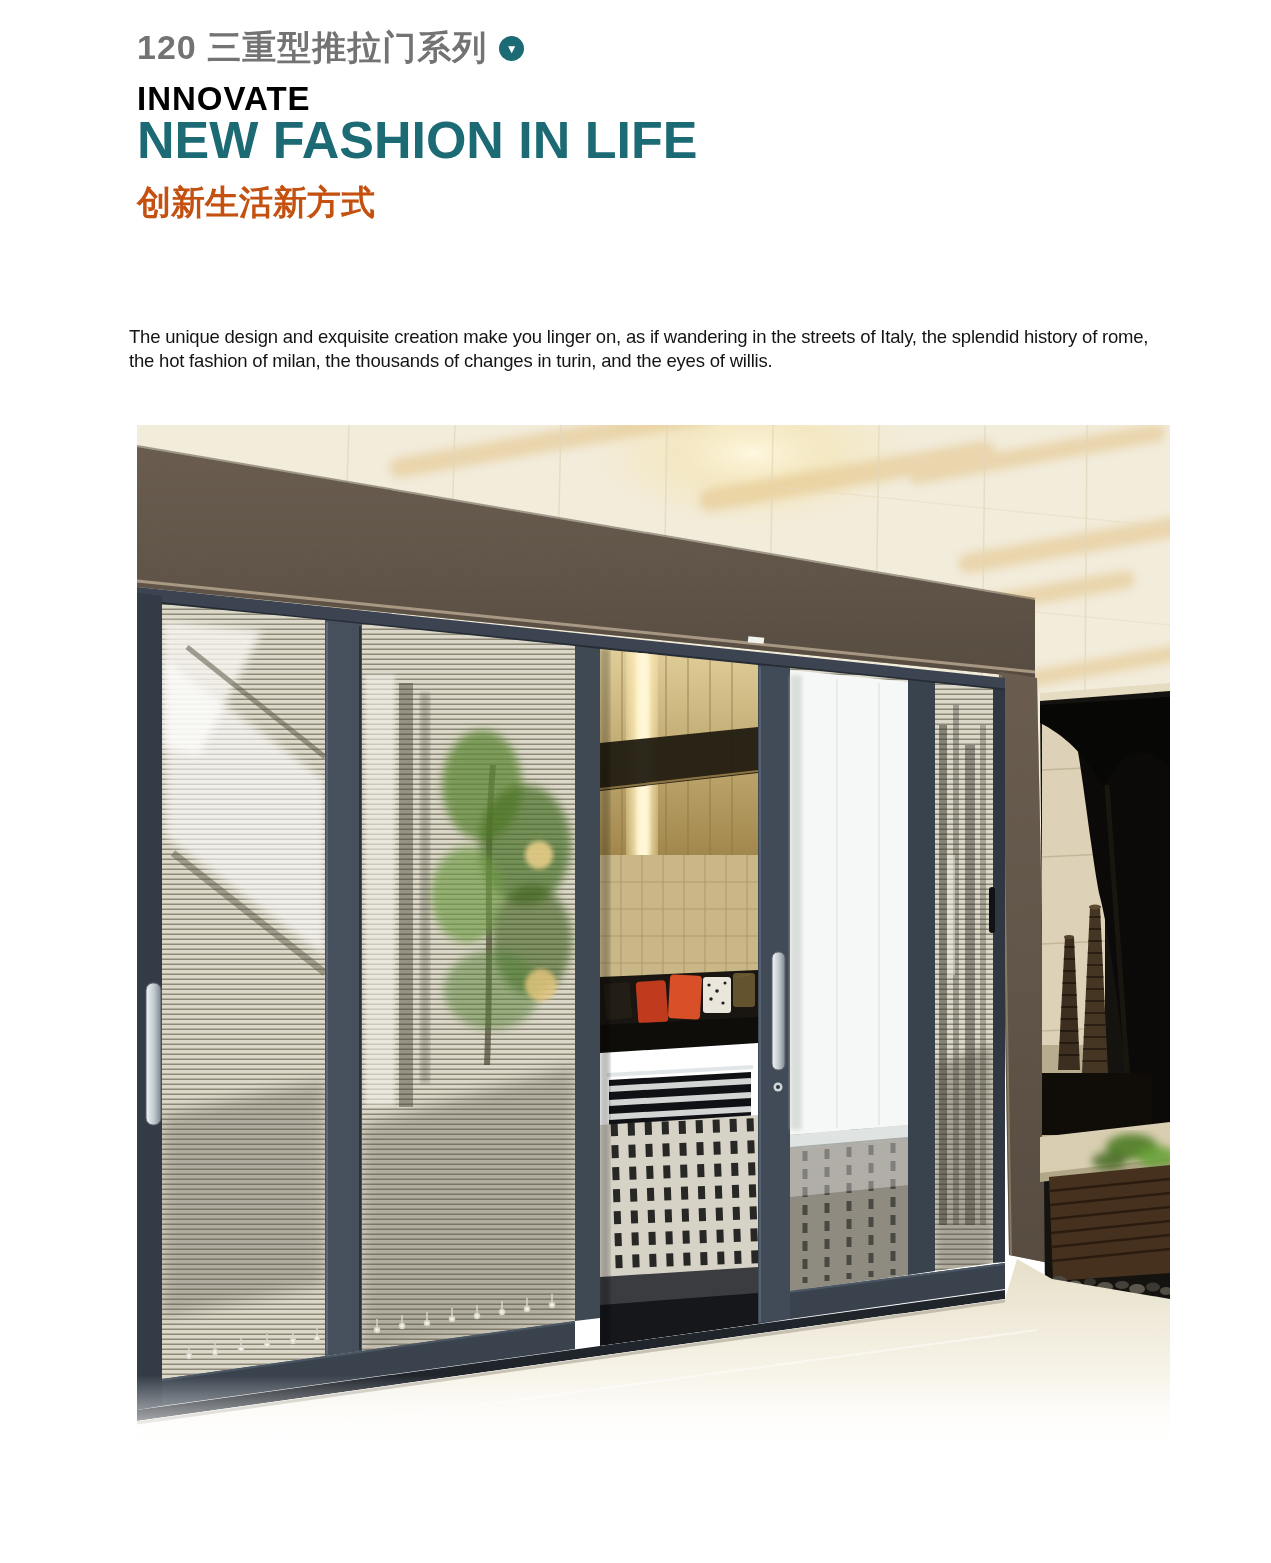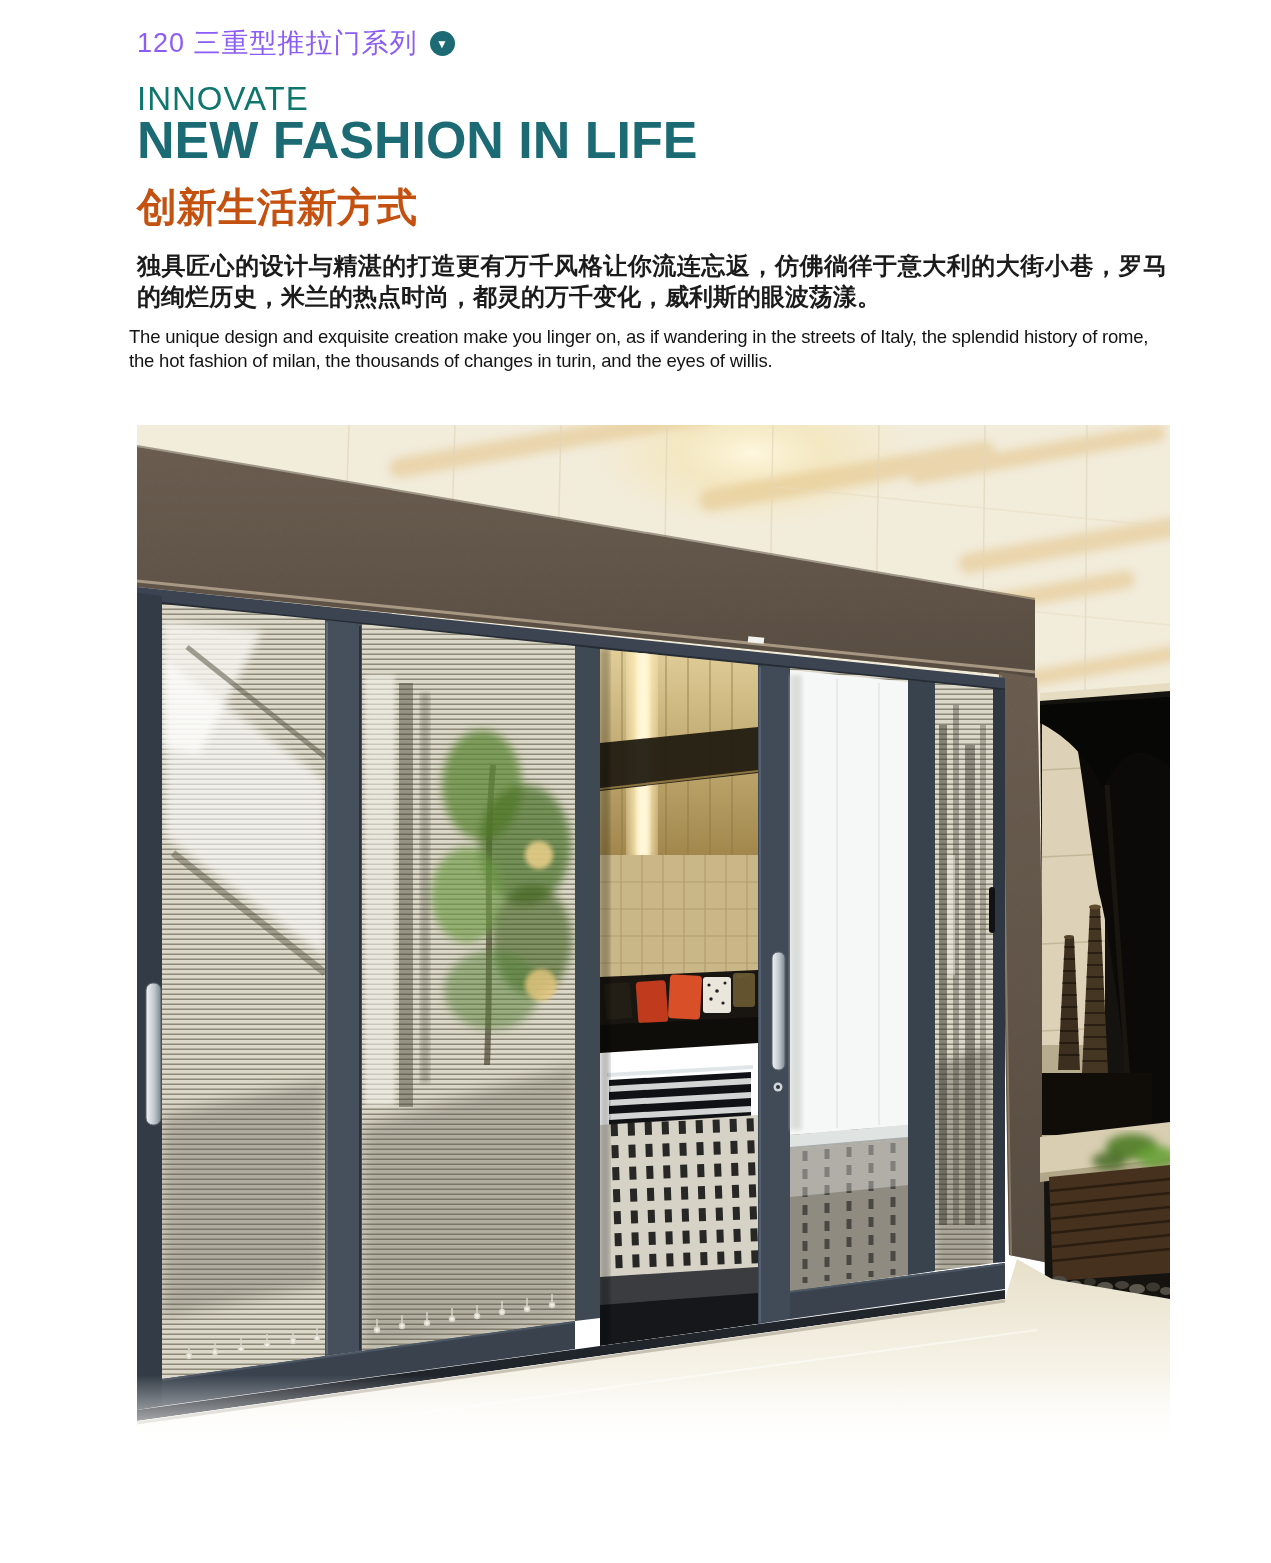--- a/index.html
+++ b/index.html
@@ -1,27 +1,27 @@
 <!DOCTYPE html>
 <html><head>
 <meta charset="utf-8">
 <style>
   html,body{margin:0;padding:0;background:#ffffff;}
   .page{position:relative;width:1271px;height:1563px;background:#ffffff;overflow:hidden;
         font-family:"Liberation Sans","DejaVu Sans",sans-serif;}
   .series-header{position:absolute;left:137px;top:25px;display:flex;align-items:center;gap:12px;}
-  .series-title{font-size:27px;font-weight:400;color:#8b5cf6;letter-spacing:1px;}
+  .series-title{font-size:34px;font-weight:700;color:#737373;letter-spacing:1px;}
   .badge{width:25px;height:25px;border-radius:50%;background:#1b6a74;display:flex;
          align-items:center;justify-content:center;}
   .badge span{color:#ffffff;font-size:12px;line-height:1;transform:translateY(1px);}
-  .kicker{position:absolute;left:137px;top:80px;font-size:33px;font-weight:400;
-          color:#0f766e;letter-spacing:1px;}
+  .kicker{position:absolute;left:137px;top:80px;font-size:33px;font-weight:700;
+          color:#000000;letter-spacing:1px;}
   .title{position:absolute;left:137px;top:110px;font-size:52px;font-weight:800;
          color:#1c6a74;letter-spacing:0;text-align:center;}
-  .subtitle{position:absolute;left:137px;top:180px;font-size:40px;font-weight:700;
+  .subtitle{position:absolute;left:137px;top:180px;font-size:34px;font-weight:700;
             color:#c4510f;font-family:"DejaVu Serif","Liberation Serif",serif;}
   .para-cn{position:absolute;left:137px;top:250px;width:1030px;font-size:24px;font-weight:700;
            color:#1b1b1b;line-height:31px;text-align:justify;}
   .para-en{position:absolute;left:129px;top:325px;width:1032px;font-size:18.5px;font-weight:400;
            color:#141414;line-height:24px;letter-spacing:-0.2px;}
   .photo{position:absolute;left:137px;top:425px;width:1033px;height:1027px;}
   .photo svg{display:block;width:100%;height:100%;}
 </style>
 </head>
 <body>
@@ -32,21 +32,20 @@
     <span class="series-title">120 三重型推拉门系列</span>
     <span class="badge">
         <span>▼</span>
       </span>
   </div>
 
   <div class="kicker">INNOVATE</div>
   <div class="title">NEW FASHION IN LIFE</div>
   <div class="subtitle">创新生活新方式</div>
 
-  <div class="para-cn">独具匠心的设计与精湛的打造更有万千风格让你流连忘返，仿佛徜徉于意大利的大街小巷，罗马的绚烂历史，米兰的热点时尚，都灵的万千变化，威利斯的眼波荡漾。</div>
   <div class="para-en">The unique design and exquisite creation make you linger on, as if wandering in the streets of Italy, the splendid history of rome, the hot fashion of milan, the thousands of changes in turin, and the eyes of willis.</div>
 
   <div class="photo">
   <svg viewBox="0 0 1033 1027" preserveAspectRatio="none" xmlns="http://www.w3.org/2000/svg" aria-hidden="true">
     <defs>
       <radialGradient id="sun" cx="50%" cy="50%" r="50%">
         <stop offset="0%" stop-color="#fff8e0" stop-opacity="0.95"></stop>
         <stop offset="45%" stop-color="#f5e5b2" stop-opacity="0.6"></stop>
         <stop offset="100%" stop-color="#f5e5b2" stop-opacity="0"></stop>
       </radialGradient>

